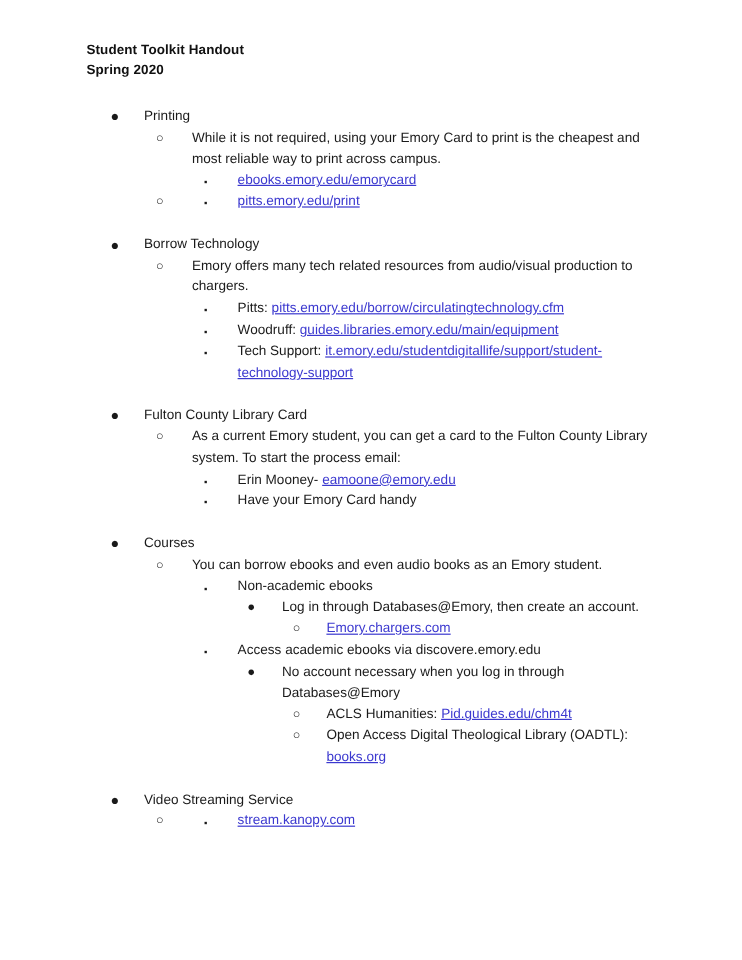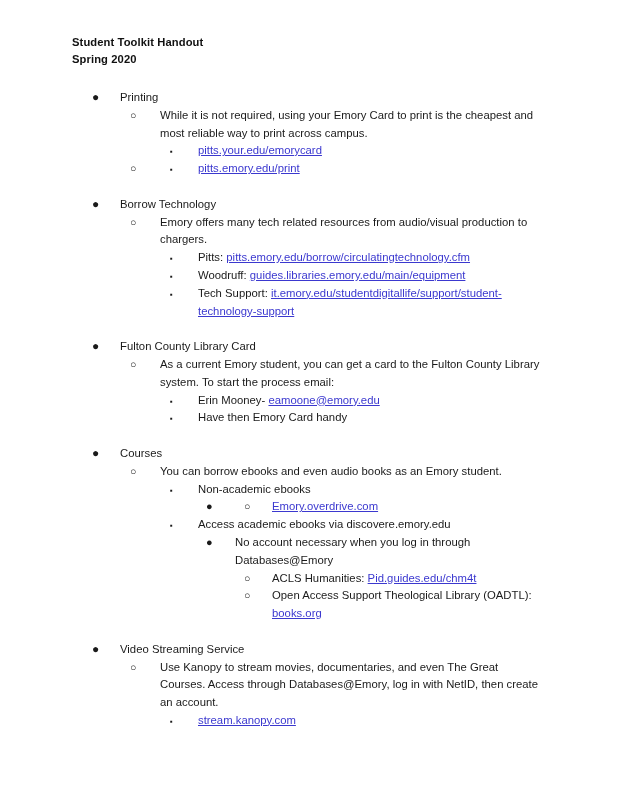--- a/index.html
+++ b/index.html
@@ -104,21 +104,21 @@
         <div class="row lvl1">
           <span class="marker">●</span>
           <span class="rowtext section-head"><span>Printing</span></span>
         </div>
         <div class="row lvl2">
           <span class="marker">○</span>
           <span class="rowtext"><span>While it is not required, using your Emory Card to print is the cheapest and most reliable way to print across campus.</span></span>
         </div>
         <div class="row lvl3">
           <span class="marker">▪</span>
-          <span class="rowtext"><span class="link">pitts.your.edu/emorycard</span></span>
+          <span class="rowtext"><span class="link">ebooks.emory.edu/emorycard</span></span>
         </div>
         <div class="row lvl2">
           <span class="marker">○</span>
         </div>
         <div class="row lvl3">
           <span class="marker">▪</span>
           <span class="rowtext"><span class="link">pitts.emory.edu/print</span></span>
         </div>
         <div class="gap"></div>
         <div class="row lvl1">
@@ -149,66 +149,66 @@
         <div class="row lvl2">
           <span class="marker">○</span>
           <span class="rowtext"><span>As a current Emory student, you can get a card to the Fulton County Library system. To start the process email:</span></span>
         </div>
         <div class="row lvl3">
           <span class="marker">▪</span>
           <span class="rowtext"><span>Erin Mooney- </span><span class="link">eamoone@emory.edu</span></span>
         </div>
         <div class="row lvl3">
           <span class="marker">▪</span>
-          <span class="rowtext"><span>Have then Emory Card handy</span></span>
+          <span class="rowtext"><span>Have your Emory Card handy</span></span>
         </div>
         <div class="gap"></div>
         <div class="row lvl1">
           <span class="marker">●</span>
           <span class="rowtext section-head"><span>Courses</span></span>
         </div>
         <div class="row lvl2">
           <span class="marker">○</span>
           <span class="rowtext"><span>You can borrow ebooks and even audio books as an Emory student.</span></span>
         </div>
         <div class="row lvl3">
           <span class="marker">▪</span>
           <span class="rowtext"><span>Non-academic ebooks</span></span>
         </div>
         <div class="row lvl4">
           <span class="marker">●</span>
+          <span class="rowtext"><span>Log in through Databases@Emory, then create an account.</span></span>
         </div>
         <div class="row lvl5">
           <span class="marker">○</span>
-          <span class="rowtext"><span class="link">Emory.overdrive.com</span></span>
+          <span class="rowtext"><span class="link">Emory.chargers.com</span></span>
         </div>
         <div class="row lvl3">
           <span class="marker">▪</span>
           <span class="rowtext"><span>Access academic ebooks via discovere.emory.edu</span></span>
         </div>
         <div class="row lvl4">
           <span class="marker">●</span>
           <span class="rowtext"><span>No account necessary when you log in through Databases@Emory</span></span>
         </div>
         <div class="row lvl5">
           <span class="marker">○</span>
           <span class="rowtext"><span>ACLS Humanities: </span><span class="link">Pid.guides.edu/chm4t</span></span>
         </div>
         <div class="row lvl5">
           <span class="marker">○</span>
-          <span class="rowtext"><span>Open Access Support Theological Library (OADTL): </span><span class="link">books.org</span></span>
+          <span class="rowtext"><span>Open Access Digital Theological Library (OADTL): </span><span class="link">books.org</span></span>
         </div>
         <div class="gap"></div>
         <div class="row lvl1">
           <span class="marker">●</span>
           <span class="rowtext section-head"><span>Video Streaming Service</span></span>
         </div>
         <div class="row lvl2">
           <span class="marker">○</span>
-          <span class="rowtext"><span>Use Kanopy to stream movies, documentaries, and even The Great Courses. Access through Databases@Emory, log in with NetID, then create an account.</span></span>
         </div>
         <div class="row lvl3">
           <span class="marker">▪</span>
           <span class="rowtext"><span class="link">stream.kanopy.com</span></span>
         </div>
       </div>
 
   </div>
 </div>
 

